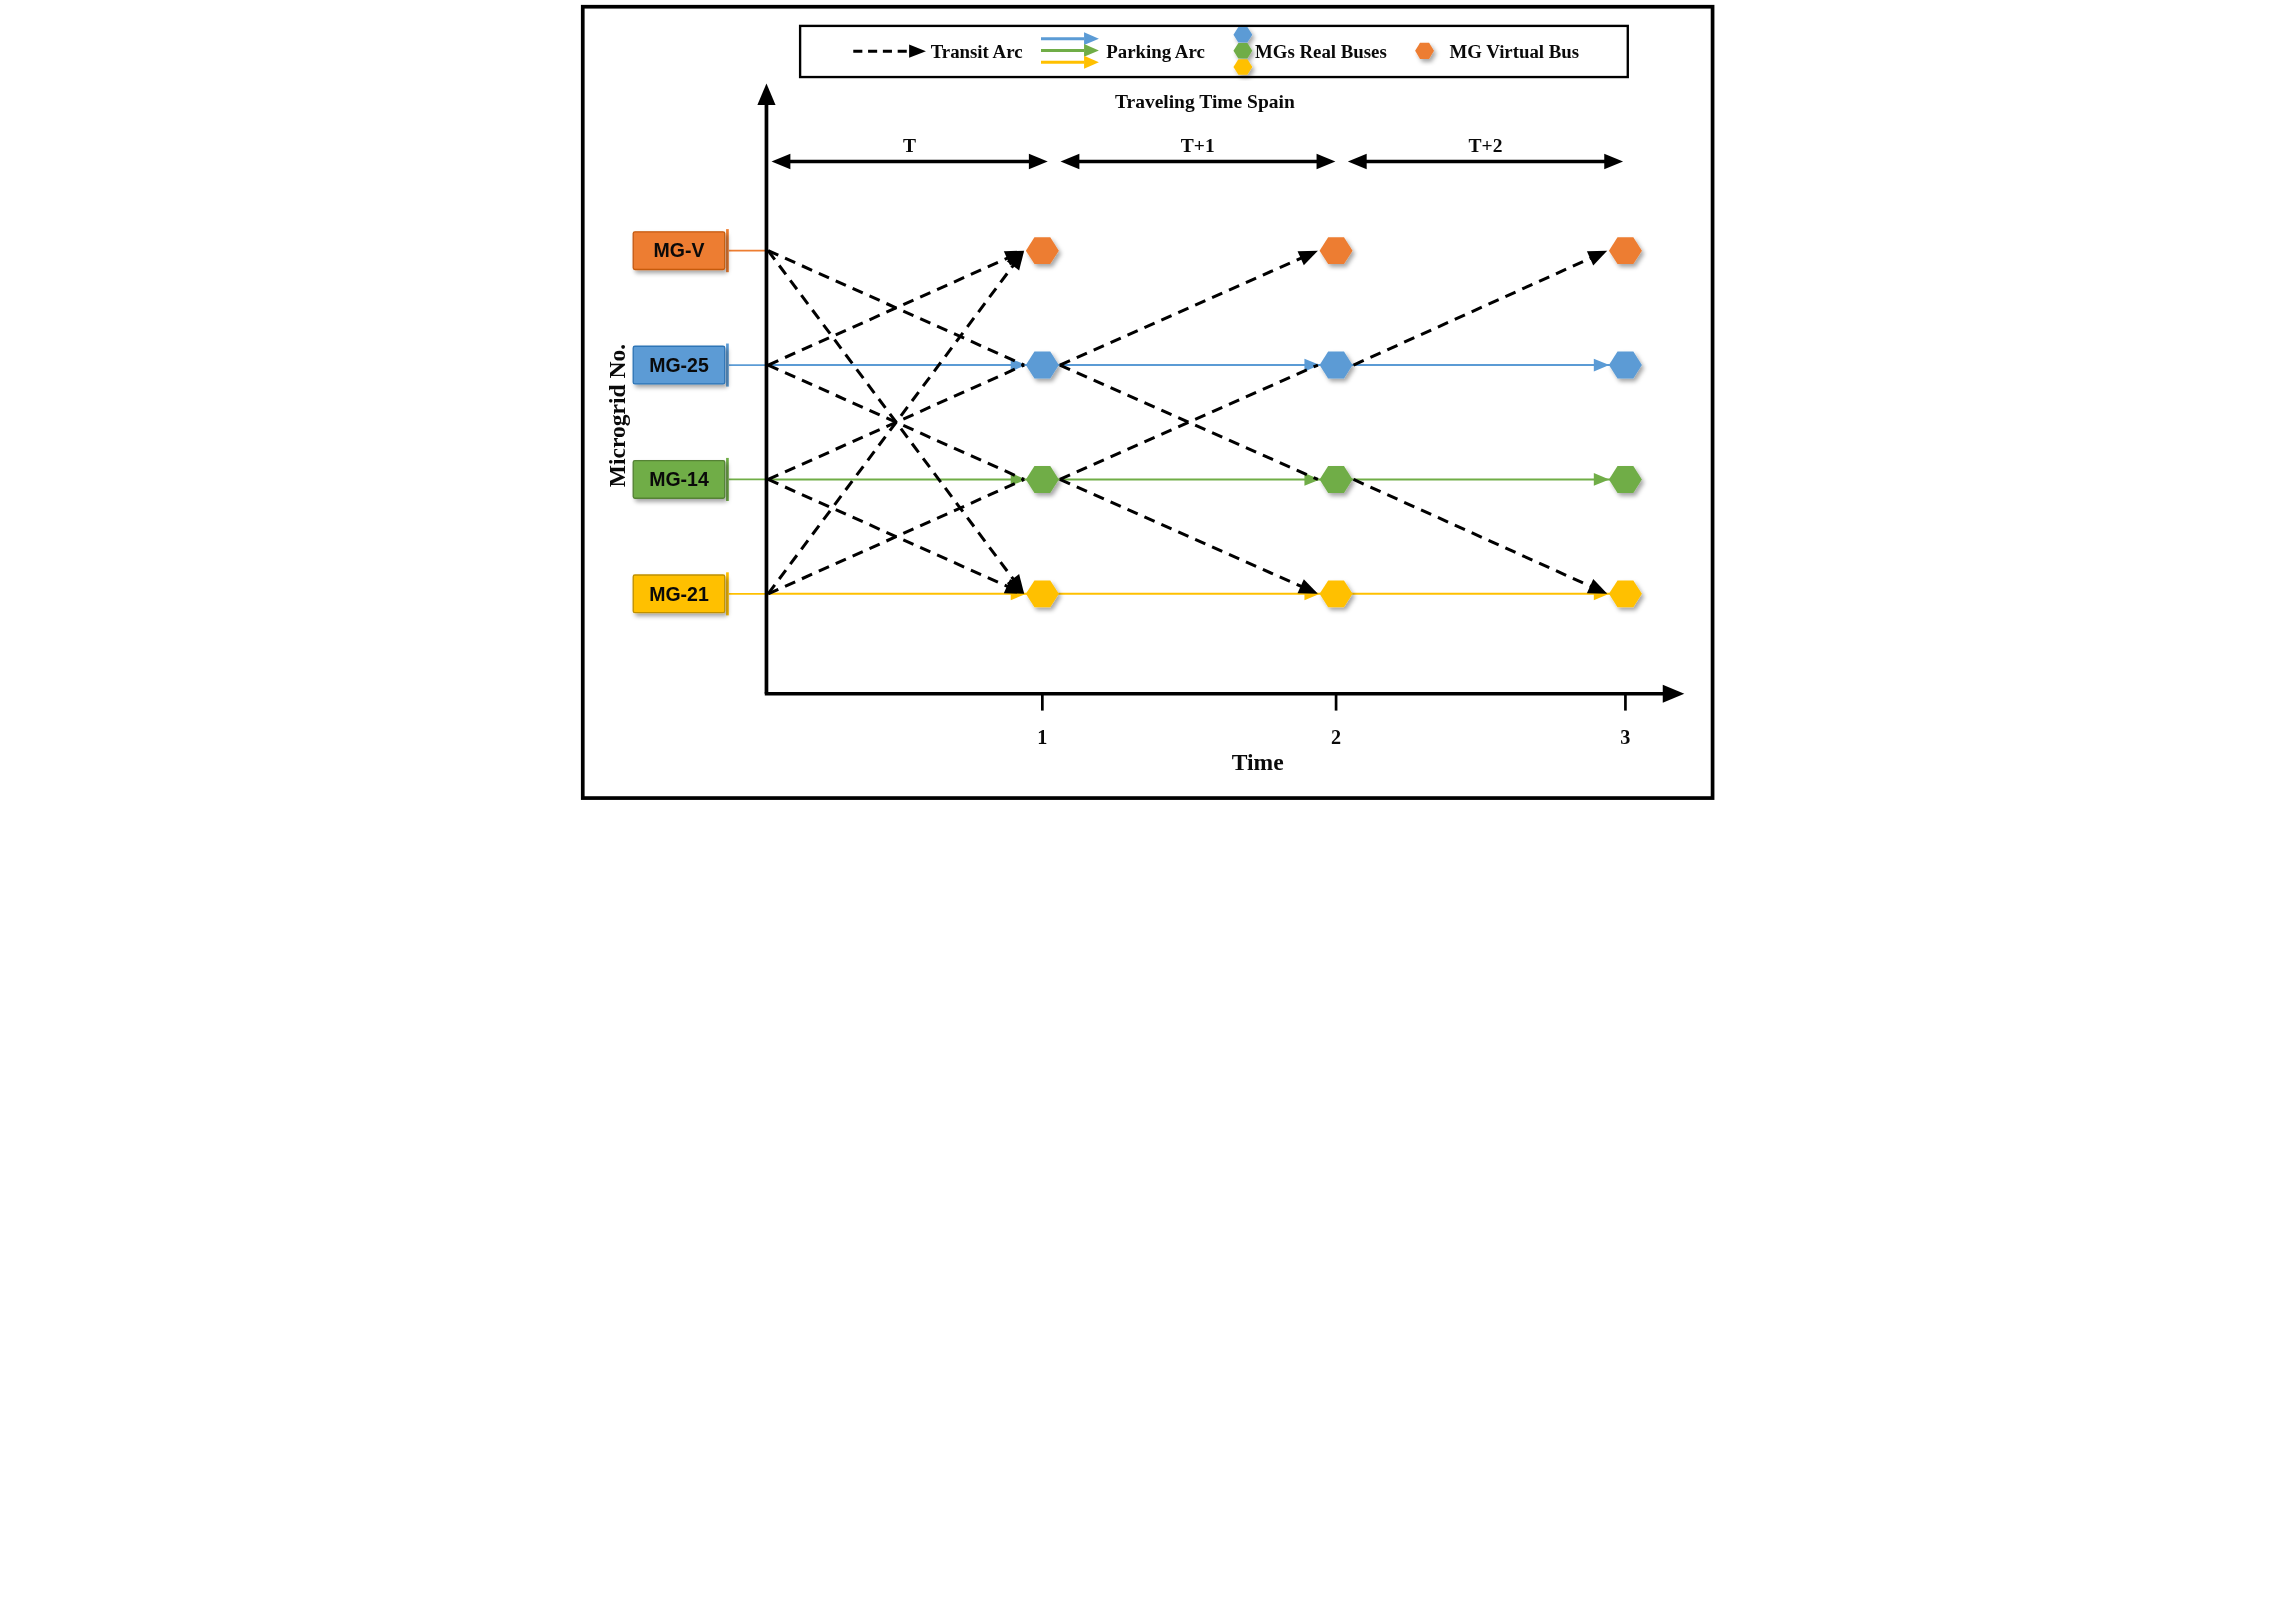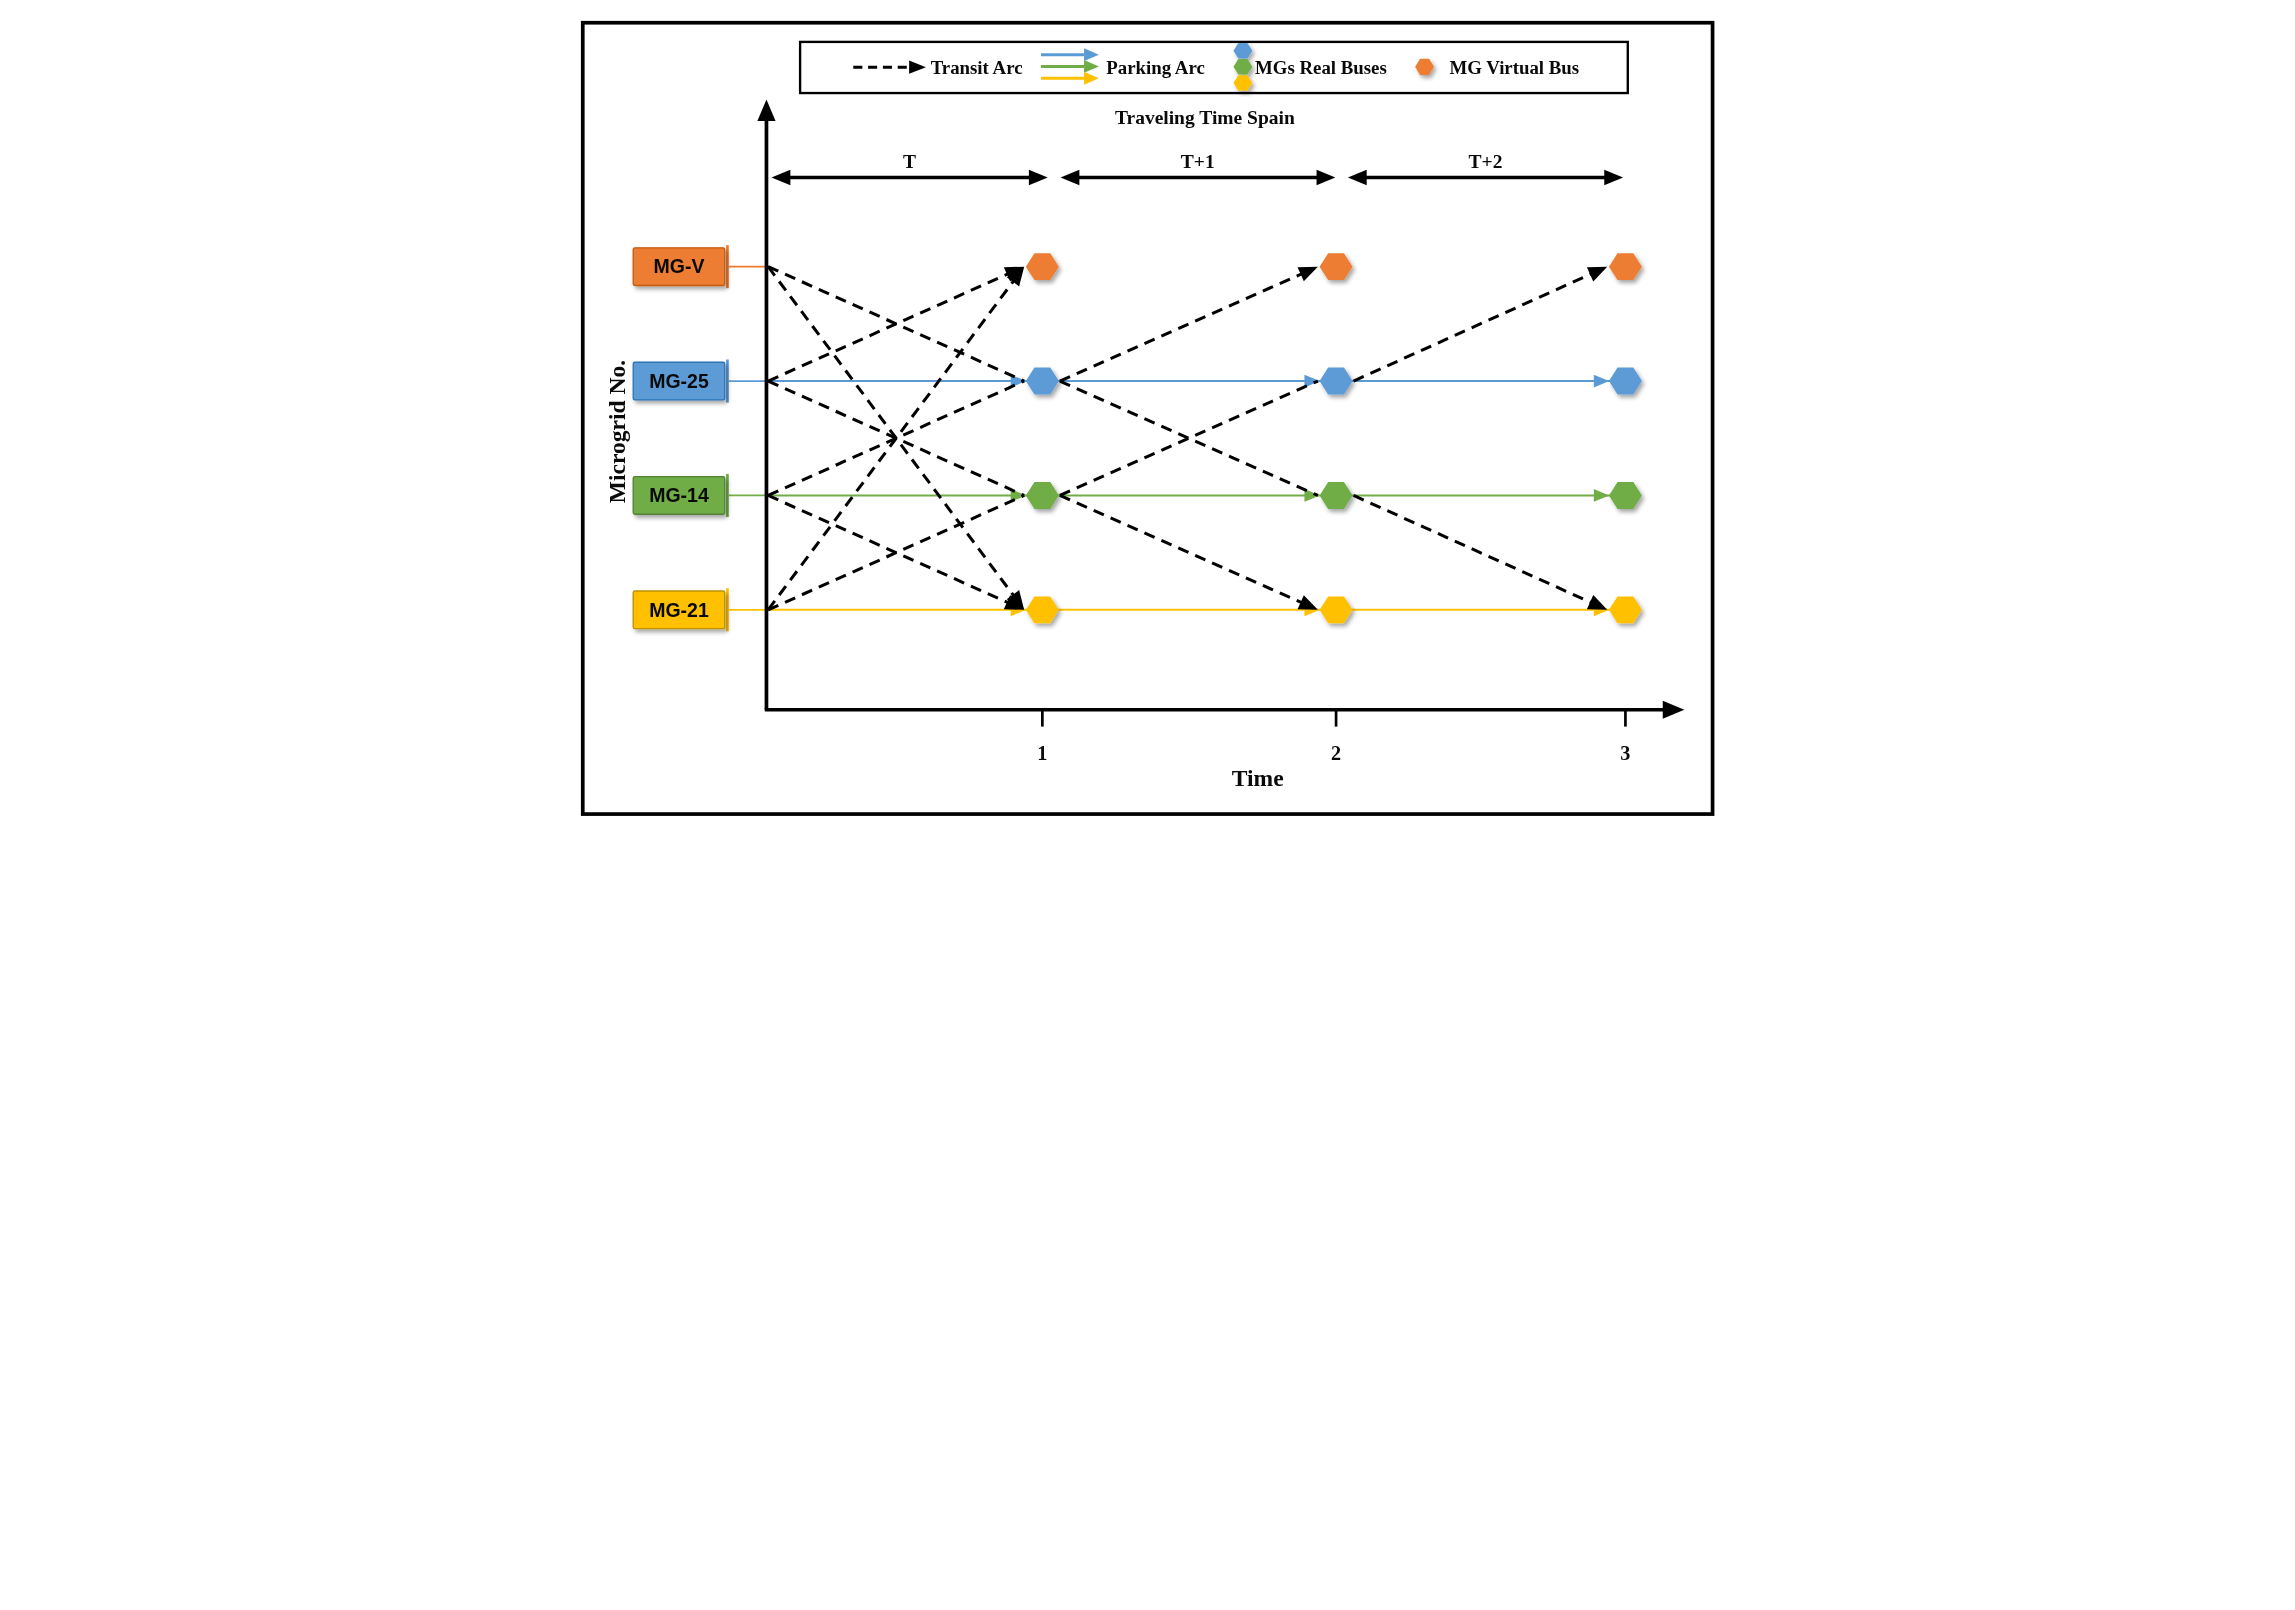--- a/index.html
+++ b/index.html
@@ -1,16 +1,16 @@
 <!DOCTYPE html>
 <html style="font-size:10.8px"><head>
 <meta charset="utf-8">
 <style>
   html,body{margin:0;padding:0;background:#fff;}
-  .fig-wrap{width:100%;max-width:1148px;margin:16px auto;}
+  .fig-wrap{width:100%;max-width:1148px;margin:0 auto;}
   svg{display:block;width:100%;height:auto;}
   text{fill:#0a0a0a;}
   .serif{font-family:"Liberation Serif","DejaVu Serif",serif;font-weight:bold;}
   .sans{font-family:"Liberation Sans","DejaVu Sans",sans-serif;font-weight:bold;}
 </style>
 </head>
 <body>
 
 <div class="fig-wrap">
 <svg viewBox="0 0 3412 2394" xmlns="http://www.w3.org/2000/svg">

